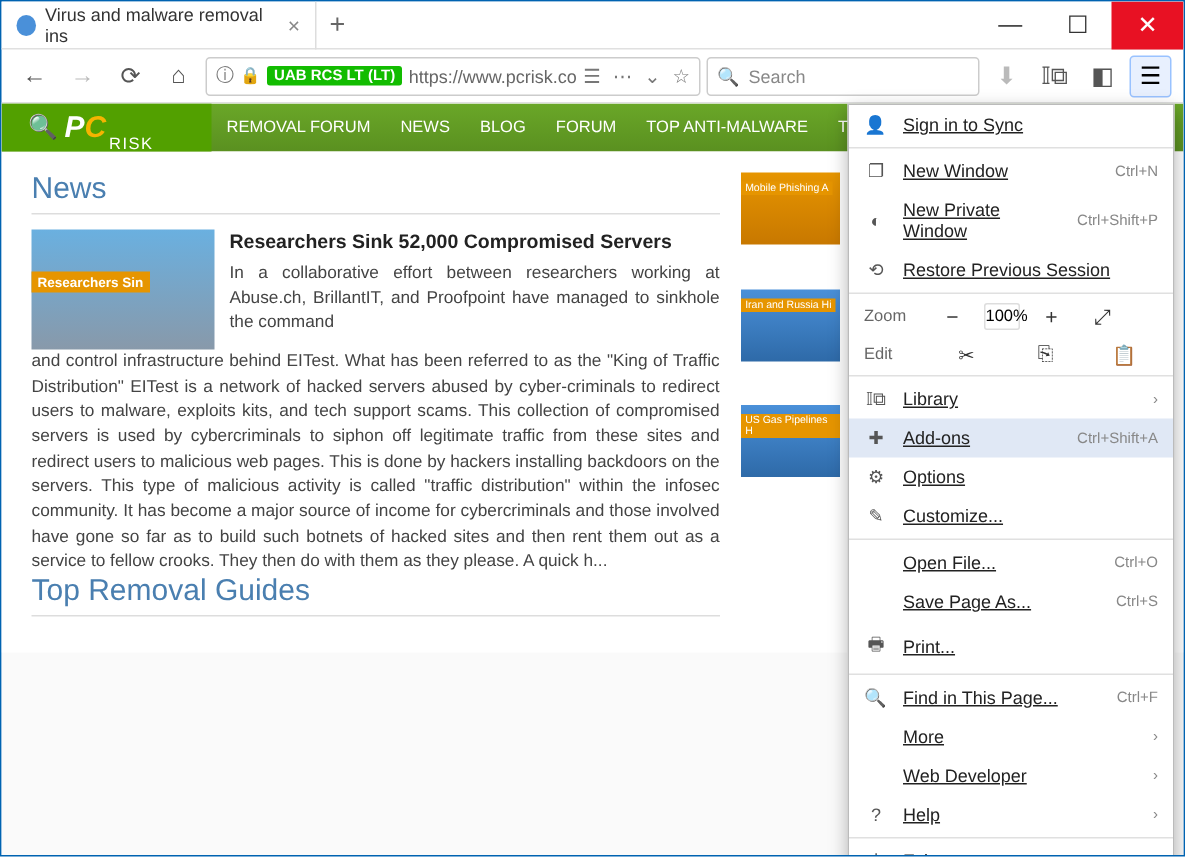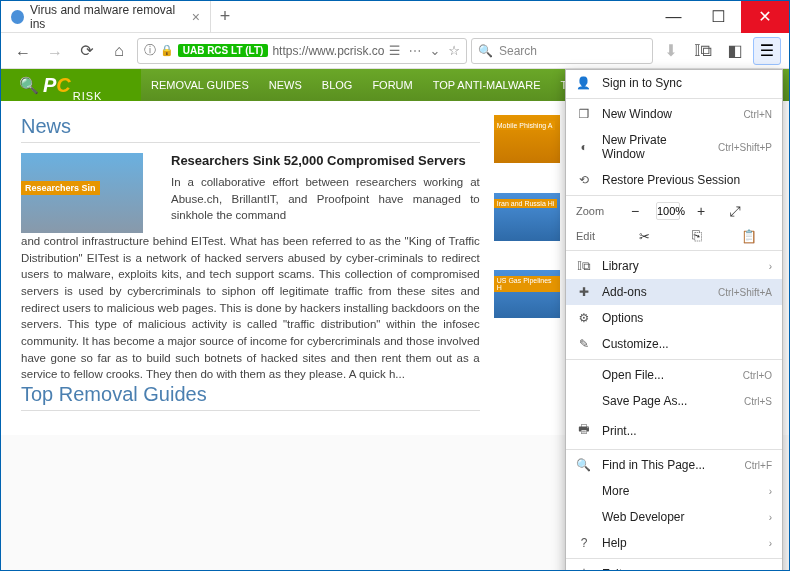--- a/index.html
+++ b/index.html
@@ -38,21 +38,21 @@
 
 .content { padding: 14px 20px; display: flex; gap: 14px; background:#fff; }
 .main { flex: 1.25; }
 .side { flex: 0.75; }
 .section-title { font-size: 20px; color: #4a7fb0; font-weight: normal; margin-bottom: 4px; }
 .hr { border: none; border-top: 1px solid #ddd; margin-bottom: 10px; }
 
 .lead { display: flex; gap: 0; }
 .lead-img { width: 122px; height: 80px; background: linear-gradient(#6ab0e0,#8899aa); position: relative; flex-shrink:0; }
 .lead-img .tag { position: absolute; top: 28px; left: 0; background: #e69500; color: #fff; font-size: 9px; padding: 2px 4px; font-weight:bold; }
-.lead-body { padding-left: 28px; }
+.lead-body { padding-left: 10px; }
 .lead-title { font-size: 13px; font-weight: bold; color: #222; margin-bottom: 6px; }
 .lead-text { font-size: 11.5px; color: #444; text-align: justify; line-height: 1.45; }
 .lead-cont { font-size: 11.5px; color: #444; text-align: justify; line-height: 1.45; margin-top:0; }
 
 .side-item { display: flex; gap: 8px; margin-bottom: 16px; }
 .side-img { width: 66px; height: 48px; flex-shrink: 0; position: relative; }
 .side-img.orange { background: linear-gradient(#e69500,#c87800); }
 .side-img.blue { background: linear-gradient(#4a90d9,#2e6aa8); }
 .side-img .tag { position:absolute; top:6px; left:0; background:#e69500; color:#fff; font-size:7px; padding:1px 3px; }
 .side-title { font-size: 12px; font-weight: bold; color: #222; margin-bottom: 4px; }
@@ -63,21 +63,21 @@
 .sidepanel .hdr { font-weight:bold; color:#333; font-size:13px; padding:8px 0 4px; }
 .sidepanel .sub { color:#333; text-align:center; font-size:11px; line-height:1.4; padding-top:6px; }
 
 .sec2 { }
 
 
 .menu { position: absolute; top: 68px; right: 6px; width: 218px; background: #fff; border: 1px solid #bbb; box-shadow: 0 4px 12px rgba(0,0,0,.3); font-size: 12px; z-index: 100; }
 .menu .mrow { display: flex; align-items: center; padding: 6px 10px; gap: 10px; color: #222; }
 .menu .mrow.hl { background: #e0e8f5; }
 .menu .micon { width: 16px; text-align: center; color: #555; flex-shrink:0; }
-.menu .mlabel { flex: 1; }
+.menu .mlabel { flex: 1; text-decoration: underline; }
 .menu .mshort { color: #888; font-size: 10px; }
 .menu .msep { border-top: 1px solid #e0e0e0; margin: 2px 0; }
 .menu .zoomrow, .menu .editrow { display: flex; align-items: center; padding: 4px 10px; gap: 8px; }
 .menu .zoomrow .lbl, .menu .editrow .lbl { width: 38px; color: #666; font-size:11px; }
 .menu .zbtn { width: 26px; text-align: center; color: #333; font-size: 14px; }
 .menu .zval { width: 24px; text-align: left; font-size: 11px; border:1px solid #ddd; border-radius:2px; padding:2px 0; }
 .menu .editbtn { flex:1; text-align:center; color:#333; font-size:13px; }
 .menu .chev { color:#888; font-size:10px; }
 </style>
 </head>
@@ -126,21 +126,21 @@
 
 <div class="page">
   <div class="sitehdr">
     <div class="logo">
       <span style="color:#f5b400;font-size:16px;margin-right:4px">🔍</span>
       <span class="p">P</span>
         <span class="c">C</span>
         <span class="risk">RISK</span>
     </div>
     <div class="nav">
-      <div class="navitem">REMOVAL GUIDES</div>
+      <div class="navitem">REMOVAL FORUM</div>
       <div class="navitem">NEWS</div>
       <div class="navitem">BLOG</div>
       <div class="navitem">FORUM</div>
       <div class="navitem">TOP ANTI-MALWARE</div>
       <div class="navitem">TOP ANTIVIRUS 2018</div>
       <div class="navitem">WE</div>
     </div>
   </div>
 
   <div class="content">

